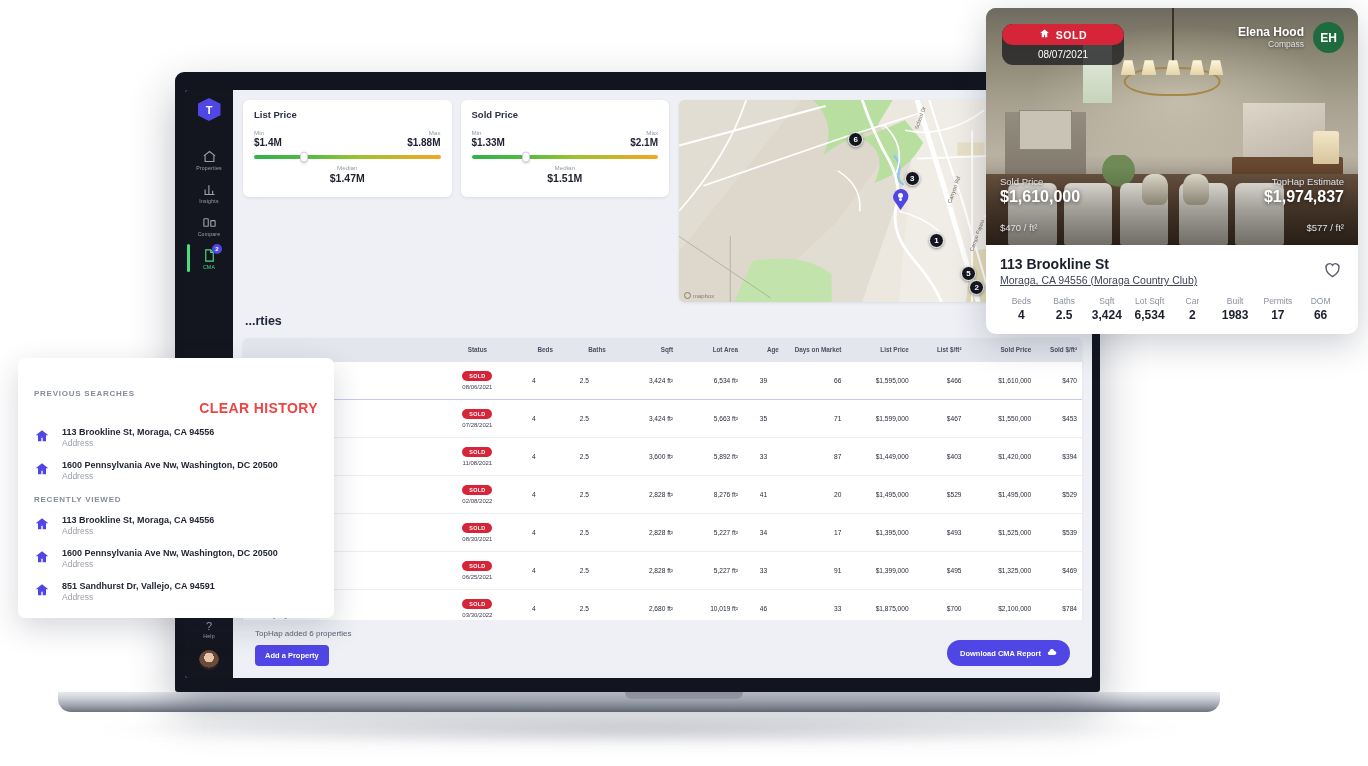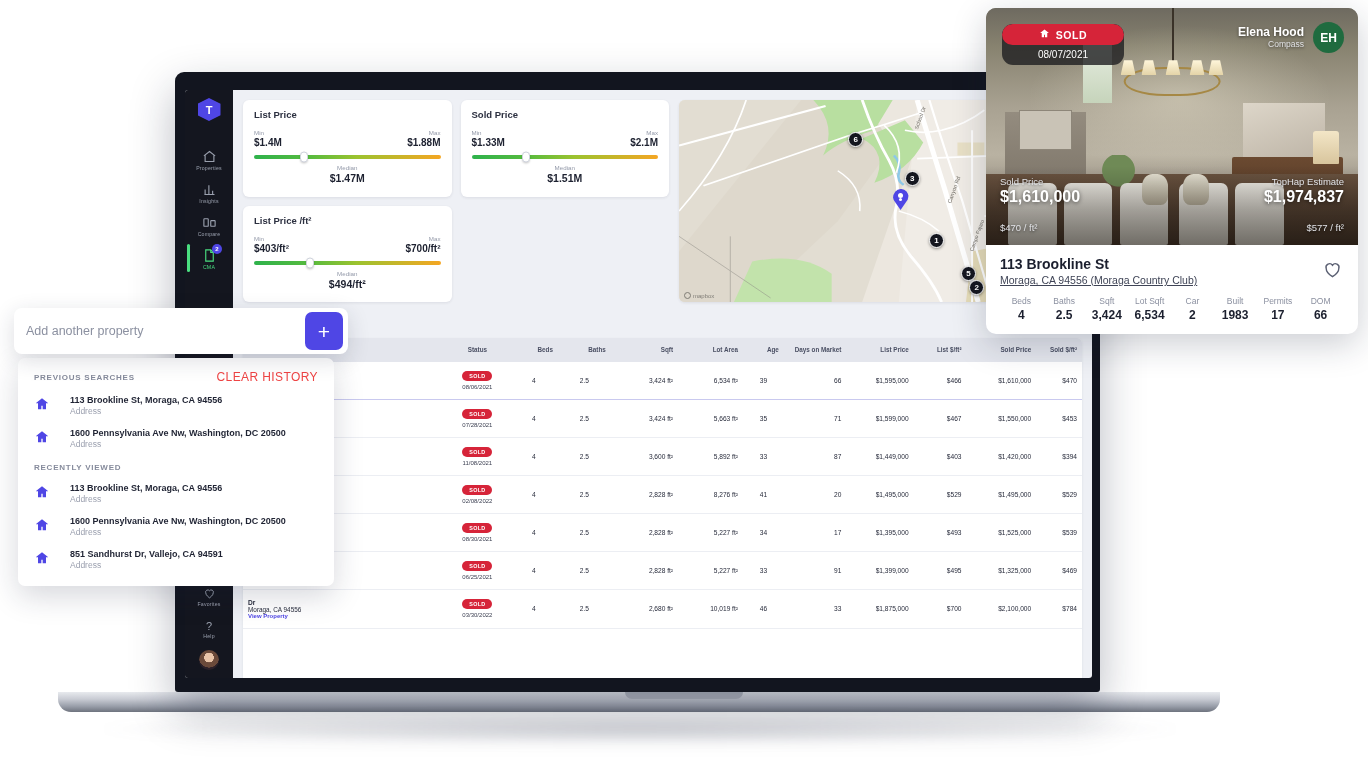--- a/index.html
+++ b/index.html
@@ -185,22 +185,22 @@
     font-size: 21px; font-weight: 300; cursor: pointer; line-height: 1; }
 
   .dropdown {
     position: absolute; left: 18px; top: 358px; width: 316px;
     background: #fff; border-radius: 7px; padding: 12px 0 10px;
     box-shadow: 0 10px 30px rgba(30,35,60,.18); z-index: 39;
   }
   .dd-head { display: flex; align-items: center; justify-content: space-between;
     padding: 0 16px 5px; }
   .dd-head-lab { font-size: 8px; color: #868b9c; letter-spacing: .75px; font-weight: 600; }
-  .dd-clear { font-size: 12px; color: #ef4444; letter-spacing: .4px; font-weight: normal; cursor: pointer; }
-  .dd-item { display: flex; align-items: center; gap: 20px; padding: 6px 16px; cursor: pointer; }
+  .dd-clear { font-size: 14px; color: #ef4444; letter-spacing: .4px; font-weight: bold; cursor: pointer; margin-top: 30px; }
+  .dd-item { display: flex; align-items: center; gap: 12px; padding: 6px 16px; cursor: pointer; }
   .dd-texts { display: flex; flex-direction: column; gap: 1px; }
   .dd-t1 { font-size: 9px; color: #1f2333; font-weight: bold; }
   .dd-t2 { font-size: 8.5px; color: #9a9fae; }
   .home-ico { color: #4f46e5; flex: 0 0 auto; }
 
   
   .prop-card {
     position: absolute; right: 10px; top: 8px; width: 372px;
     border-radius: 10px; overflow: hidden; background: #fff;
     box-shadow: 0 10px 34px rgba(25,30,55,.22); z-index: 50;
@@ -391,40 +391,20 @@
               </div>
               <div class="slider">
                 <div class="knob" style="left:29%"></div>
               </div>
               <div class="med-wrap">
                 <div class="med-lab">Median</div>
                 <div class="med-val">$1.51M</div>
               </div>
             </div>
 
-            <div class="stat-card">
-              <div class="stat-title">List Price /ft²</div>
-              <div class="mm-row">
-                <div>
-                  <div class="mm-lab">Min</div>
-                  <div class="mm-val">$403/ft²</div>
-                </div>
-                <div class="mm-right">
-                  <div class="mm-lab">Max</div>
-                  <div class="mm-val">$700/ft²</div>
-                </div>
-              </div>
-              <div class="slider">
-                <div class="knob" style="left:30%"></div>
-              </div>
-              <div class="med-wrap">
-                <div class="med-lab">Median</div>
-                <div class="med-val">$494/ft²</div>
-              </div>
-            </div>
 
 
           </div>
 
           <div class="map-card">
             <svg class="map-svg" viewBox="0 0 330 200" preserveAspectRatio="none">
               <rect width="330" height="200" fill="#ece7df"></rect>
               <path d="M0 0 L130 0 L190 60 L150 200 L0 200 Z" fill="#e2ddd2"></path>
               <path d="M100 0 L150 0 L175 45 L130 120 L60 200 L0 200 L0 150 Z" fill="#ded8cc"></path>
               <path d="M195 0 L330 0 L330 200 L180 200 Z" fill="#f0ece6"></path>
@@ -651,31 +631,39 @@
                 <td>33</td>
                 <td>$1,875,000</td>
                 <td>$700</td>
                 <td>$2,100,000</td>
                 <td>$784</td>
               </tr>
             </tbody>
           </table>
         </div>
 
+        <div class="foot">
+          <div>
+            <div class="foot-msg">TopHap added 6 properties</div>
+            <button class="btn-primary">Add a Property</button>
+          </div>
+          <button class="btn-dl">
+            <span>Download CMA Report</span>
+            <span>
+              <svg width="10" height="10" viewBox="0 0 24 24" fill="#fff">
+                  <path d="M6 19a4 4 0 0 1-.3-8A6 6 0 0 1 17.5 9.5 3.8 3.8 0 0 1 18 19z"></path>
+                </svg>
+            </span>
+          </button>
+        </div>
 
       </div>
     </div>
   </div>
 
-  <div class="search-box">
-    <input class="search-input" type="text" placeholder="Add another property" style="">
-    <div class="add-btn">
-      <span>+</span>
-    </div>
-  </div>
 
   <div class="dropdown">
     <div class="dd-head">
       <span class="dd-head-lab">PREVIOUS SEARCHES</span>
       <span class="dd-clear">CLEAR HISTORY</span>
     </div>
 
     <div class="dd-item">
       <span class="home-ico">
         <svg width="16" height="16" viewBox="0 0 24 24" fill="currentColor">

